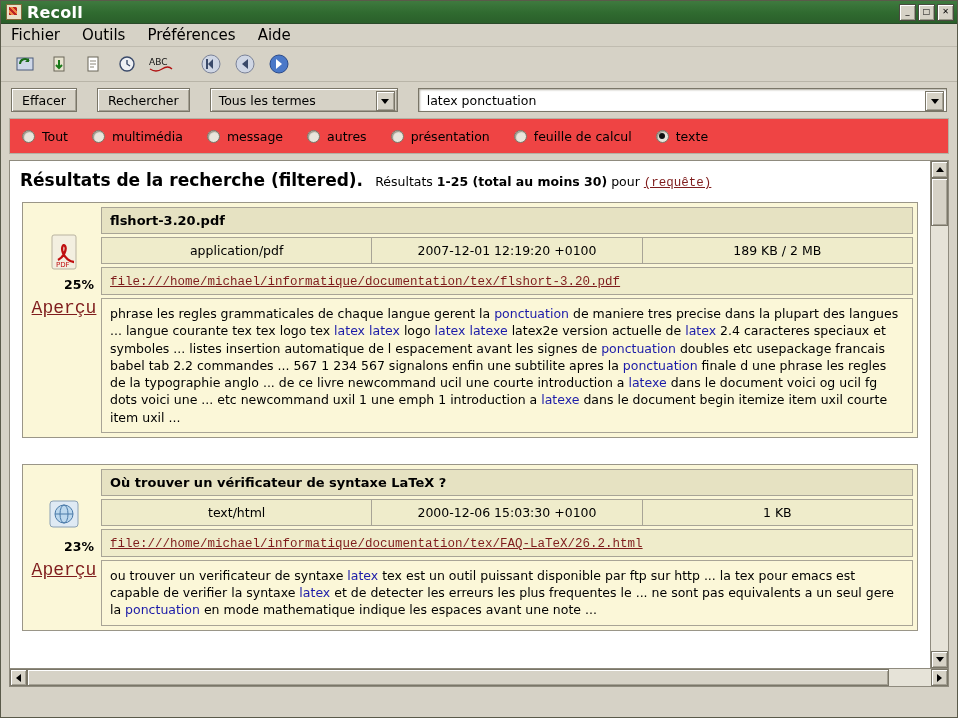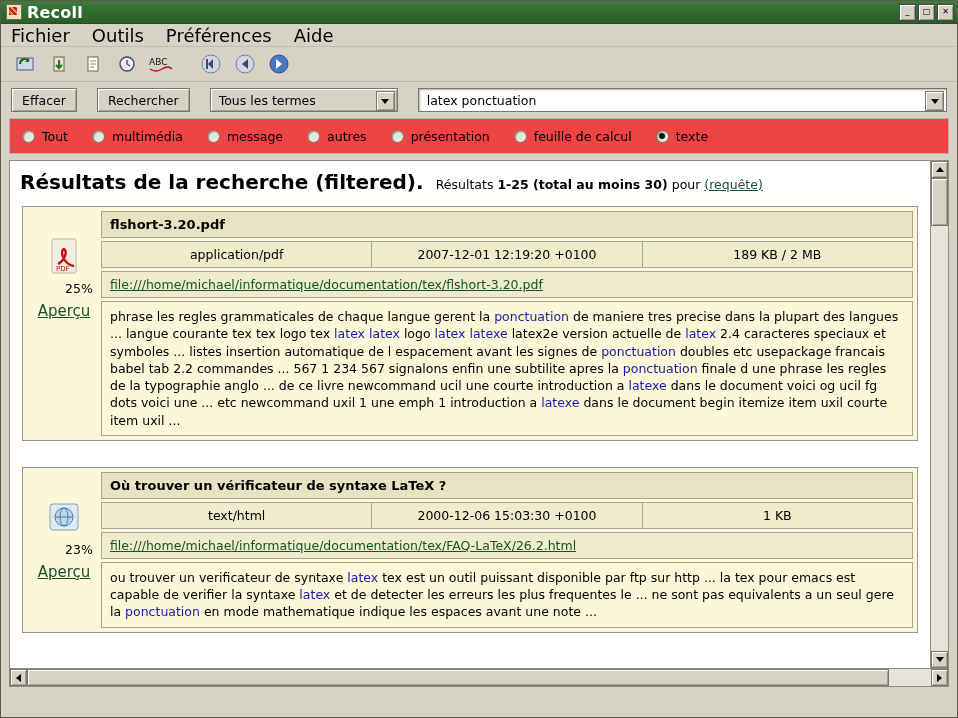--- a/index.html
+++ b/index.html
@@ -72,21 +72,21 @@
   .menubar {
     height: 22px;
     display: flex;
     align-items: center;
     padding-left: 8px;
     gap: 18px;
     background: #d6d2c6;
     border-bottom: 1px solid #c0bcb0;
   }
   .menu-item {
-    font-size: 18px;
+    font-size: 15px;
     color: #000;
     padding: 1px 2px;
   }
 
   
   .toolbar {
     height: 34px;
     display: flex;
     align-items: center;
     padding-left: 10px;
@@ -212,26 +212,26 @@
     overflow: hidden;
     background: #fff;
     padding: 0;
     position: relative;
   }
   .header-line {
     padding: 9px 10px 6px 10px;
     font-size: 13px;
   }
   .header-line .big {
-    font-size: 20px;
+    font-size: 17px;
     font-weight: bold;
   }
   .header-line .sub { font-size: 12.5px; }
   .header-line b { font-weight: bold; }
-  .link-green { color: #14532d; text-decoration: underline; }
+  .link-green { color: #7f1d1d; text-decoration: underline; font-family: Liberation Mono, monospace; }
 
   
   .card {
     margin: 6px 12px 10px 12px;
     border: 1px solid #9a9688;
     background: #fbf7d8;
     display: flex;
     padding: 4px;
     box-sizing: border-box;
   }
@@ -242,22 +242,22 @@
     flex-direction: column;
     align-items: center;
     justify-content: flex-start;
     padding-top: 26px;
     gap: 6px;
   }
   .thumb {
     width: 34px; height: 38px;
     display: flex; align-items: center; justify-content: center;
   }
-  .pct { font-size: 12.5px; font-weight: normal; margin-left: 30px; }
-  .apercu { font-size: 15px; }
+  .pct { font-size: 12.5px; font-weight: bold; margin-left: 30px; }
+  .apercu { font-size: 18px; }
   .card-right {
     flex: 1;
     min-width: 0;
     display: flex;
     flex-direction: column;
     gap: 3px;
   }
   .row-box {
     border: 1px solid #a8a496;
     background: #efeccb;

